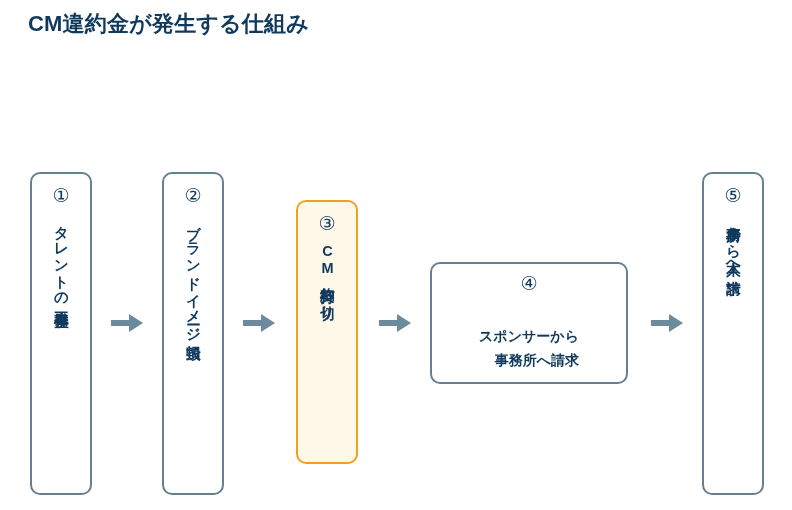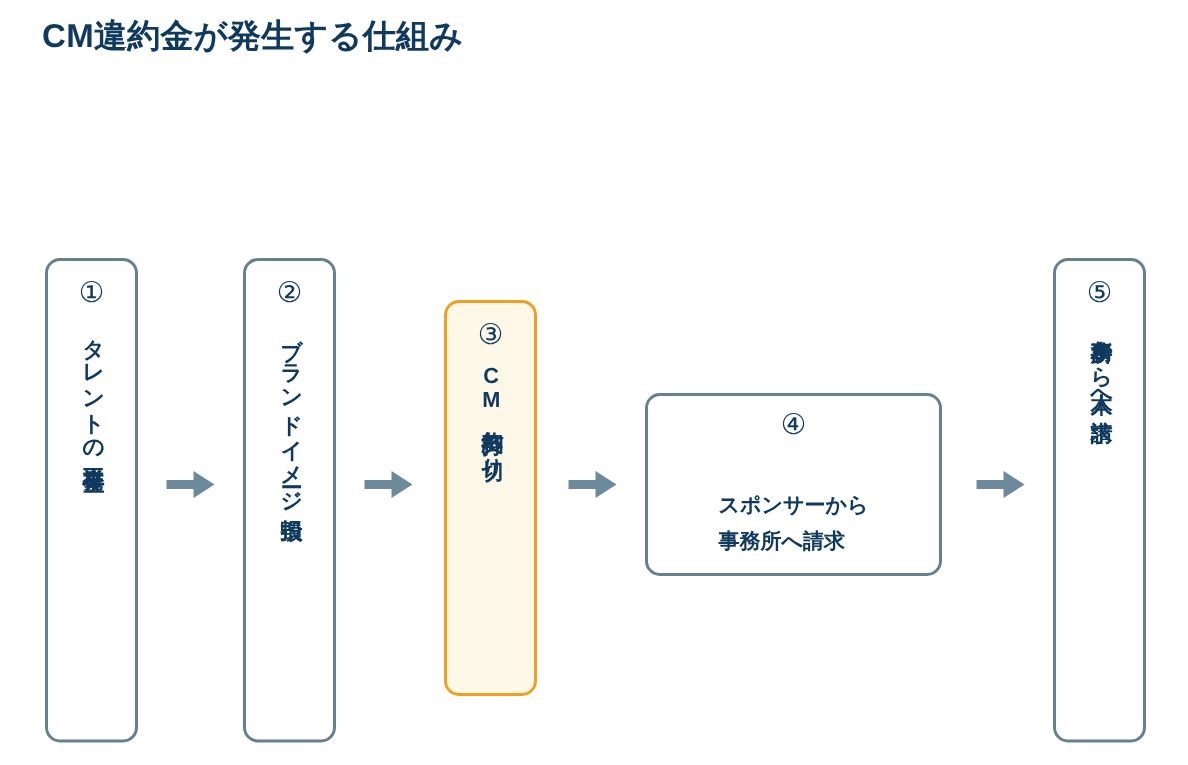--- a/index.html
+++ b/index.html
@@ -96,21 +96,21 @@
 
   .flow-box.horizontal {
     justify-content: center;
   }
 
   .box-label-horizontal {
     font-size: 14px;
     font-weight: bold;
     color: #10395e;
     line-height: 1.65;
-    text-align: left;
+    text-align: right;
     white-space: pre-line;
     margin-top: 22px;
   }
 
   
   .flow-arrow {
     position: absolute;
     width: 38px;
     height: 26px;
     display: flex;

